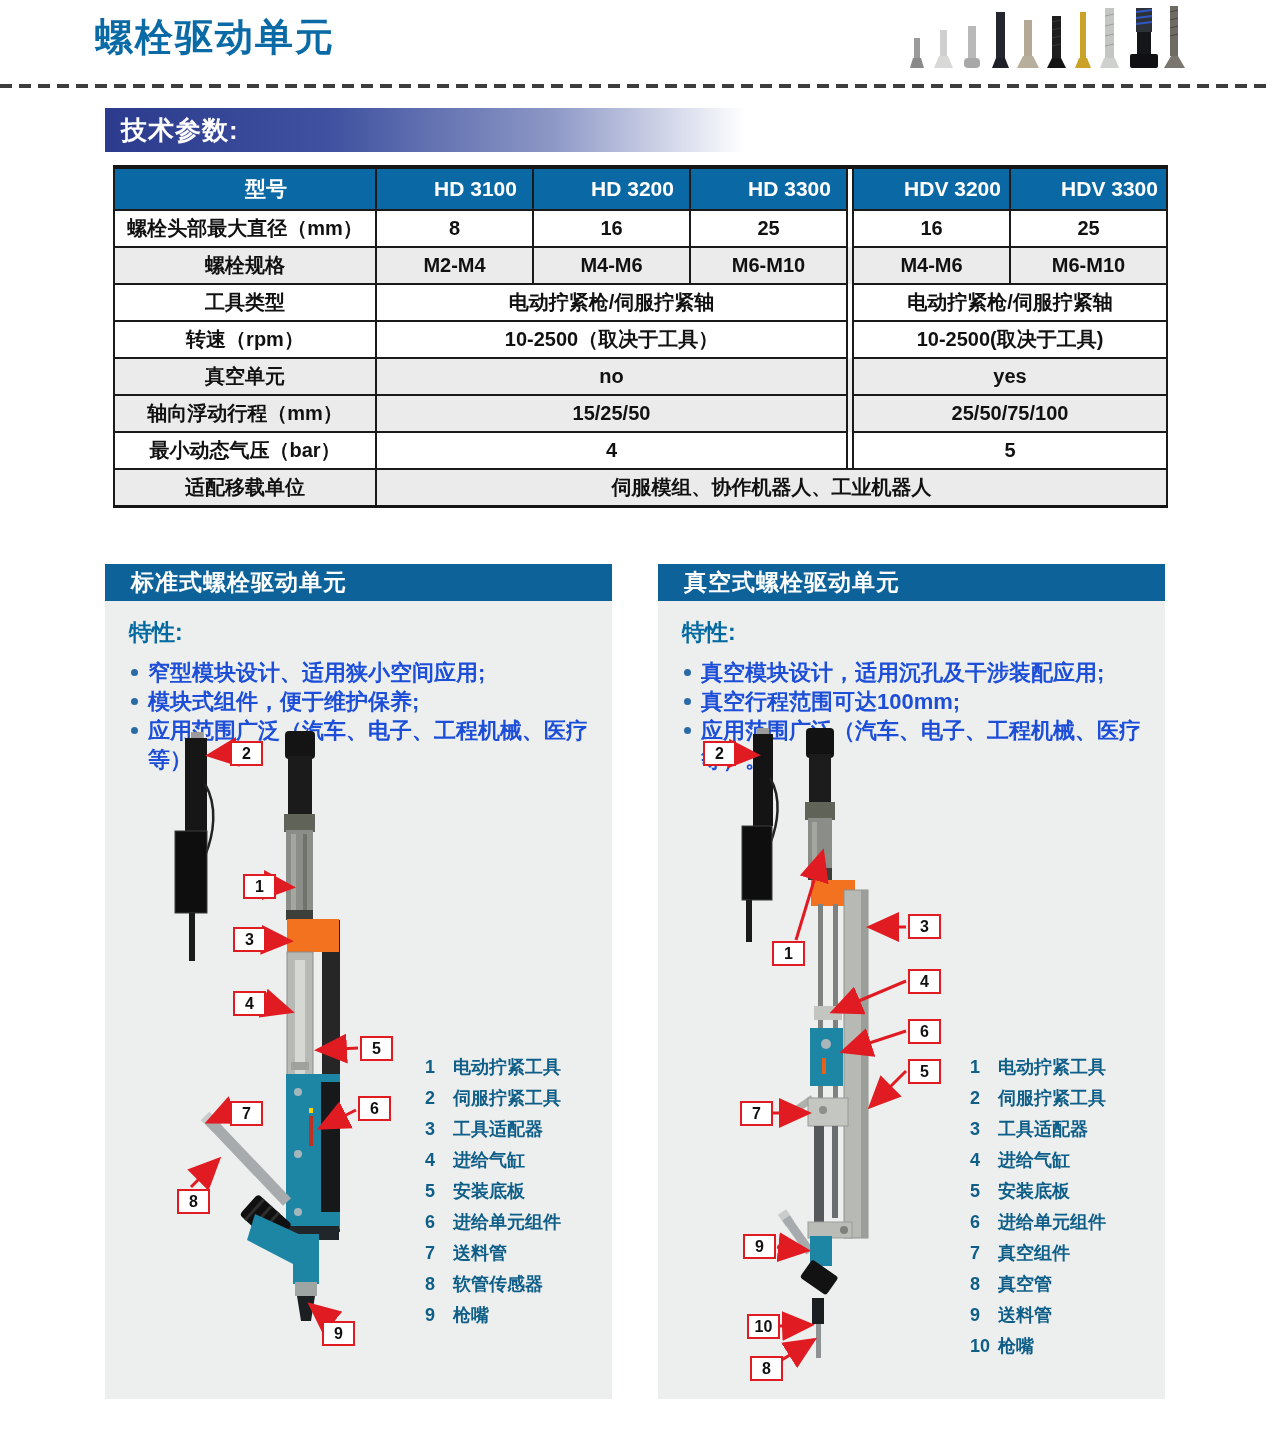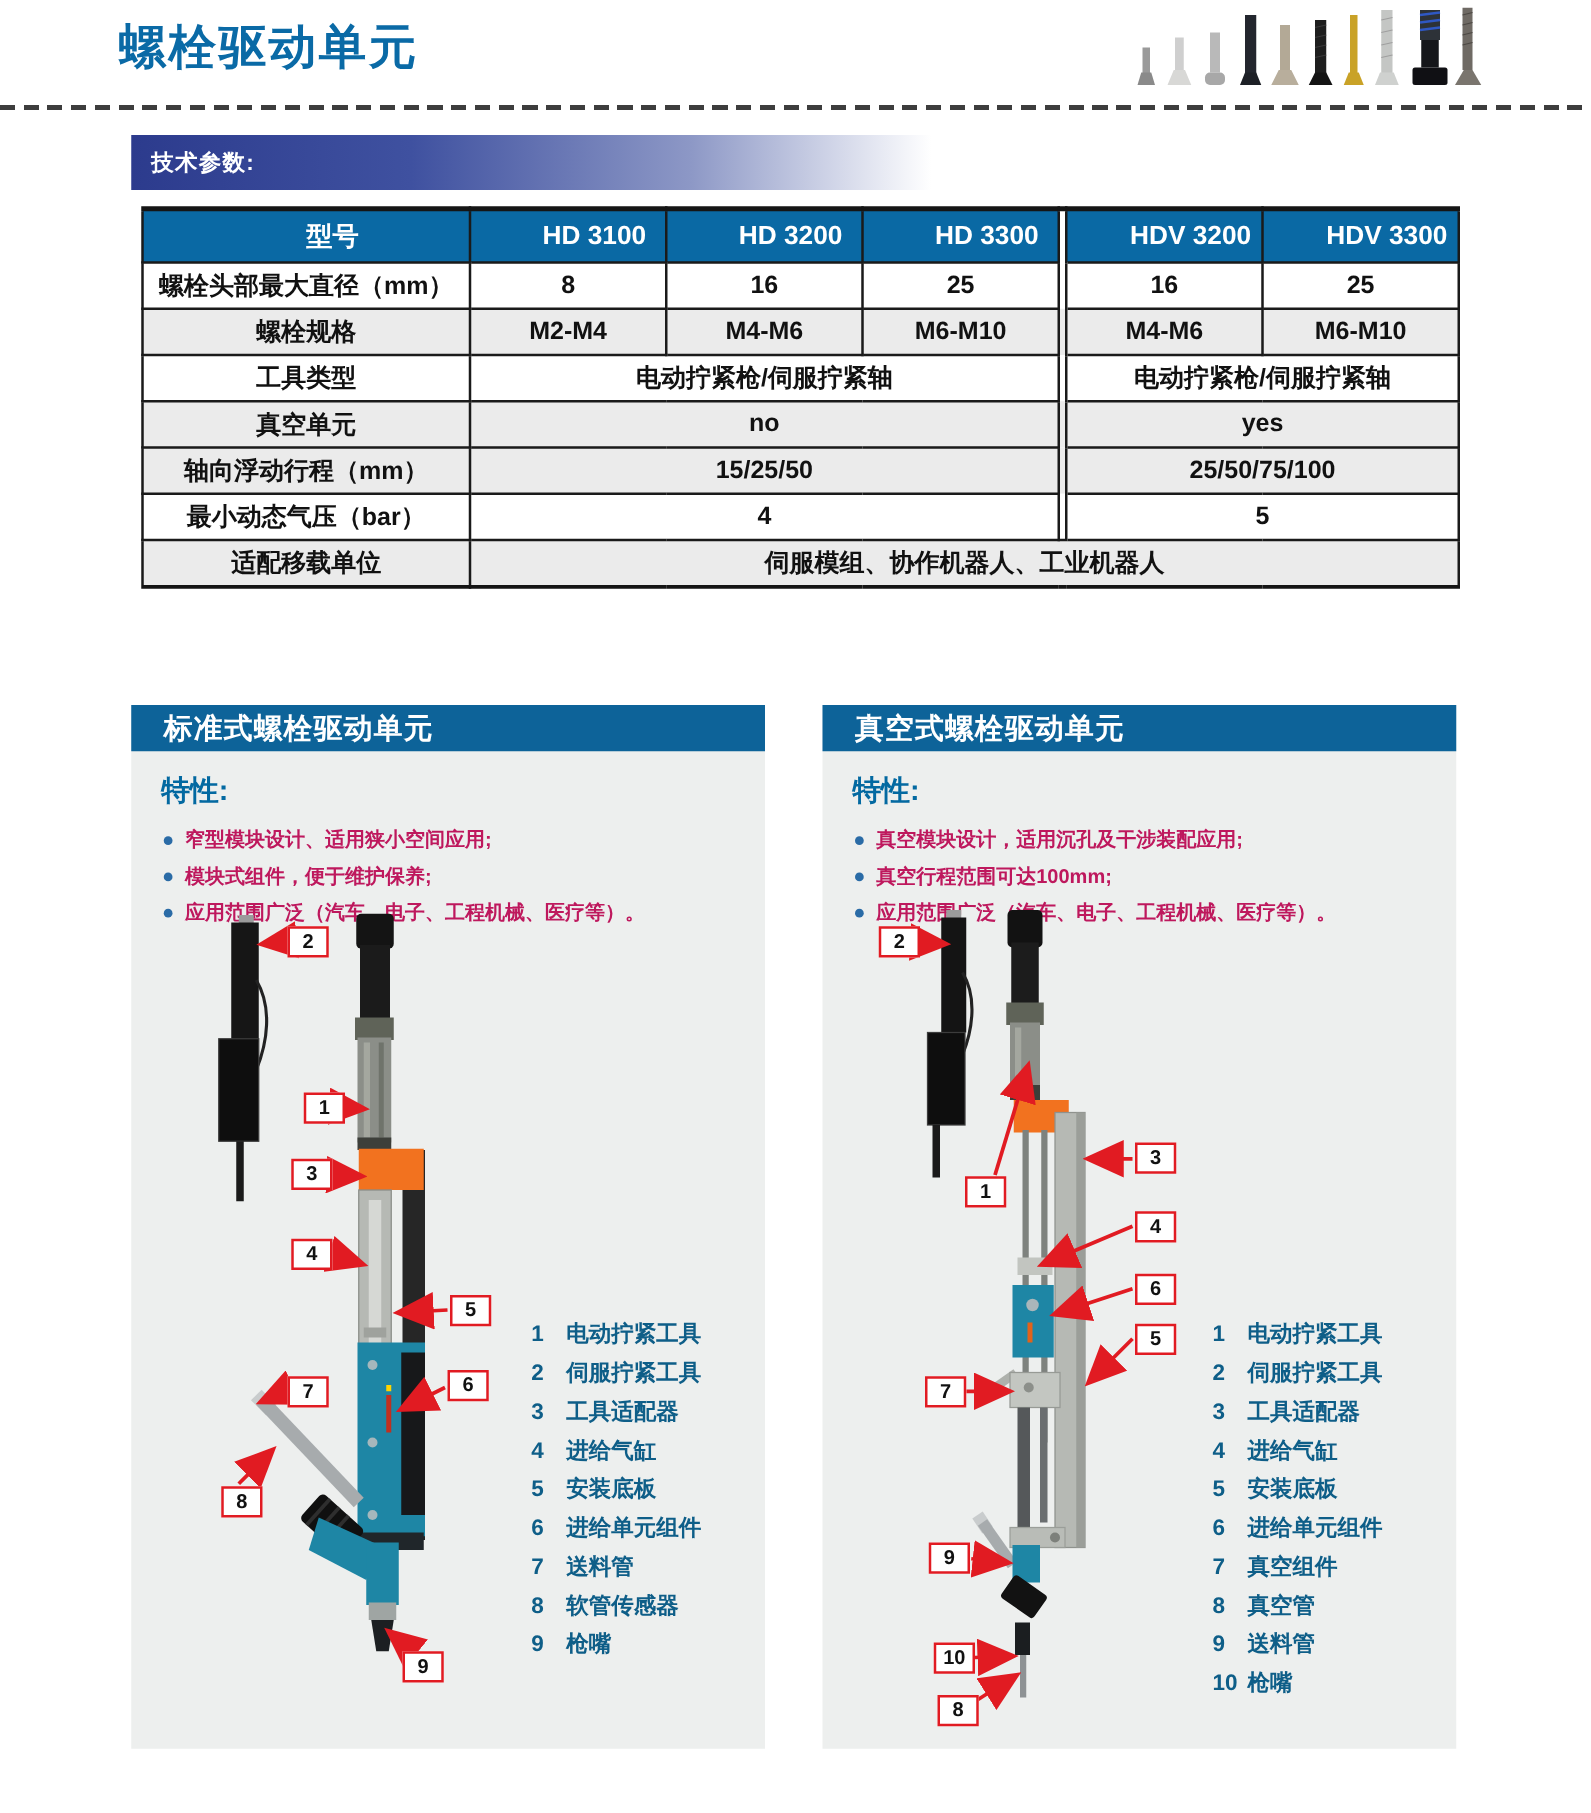--- a/index.html
+++ b/index.html
@@ -7,40 +7,40 @@
         font-family:"Liberation Sans","DejaVu Sans",sans-serif;}
 
   
   .main-title{position:absolute;left:95px;top:12px;font-size:38px;font-weight:bold;
               color:#0a6aa6;letter-spacing:2px;}
   .screws-svg{position:absolute;left:900px;top:6px;}
   .dash-line{position:absolute;left:0;top:84px;width:1273px;height:4px;
              background:repeating-linear-gradient(to right,#3d3d3d 0 12px,transparent 12px 19px);}
   .tech-bar{position:absolute;left:105px;top:108px;width:640px;height:44px;box-sizing:border-box;
             background:linear-gradient(to right,#2c3b8d 0%,#3f51a0 35%,#8d98c6 70%,#ffffff 100%);
-            color:#fff;font-size:18px;font-weight:bold;line-height:44px;padding-left:16px;letter-spacing:1px;}
+            color:#fff;font-size:26px;font-weight:bold;line-height:44px;padding-left:16px;letter-spacing:1px;}
 
   
   .spec-table{position:absolute;left:113px;top:165px;width:1053px;border-collapse:collapse;table-layout:fixed;
               border:2px solid #151515;border-top:4px solid #151515;border-bottom:3px solid #151515;}
   .spec-table td{border:2px solid #1a1a1a;text-align:center;vertical-align:middle;padding:0;
                  font-size:20px;font-weight:bold;color:#111;height:35px;background:#fff;}
   .spec-table tr.hdr td{background:#0a69a4;color:#fff;height:40px;font-size:21px;padding-left:42px;}
   .spec-table tr.alt td{background:#ebebeb;}
   .spec-table td.g{border-top:0;border-bottom:0;background:#fff;}
   .spec-table tr.hdr td.g{background:#fff;}
 
   
   .panel{position:absolute;top:564px;width:507px;height:835px;background:#edefee;}
   .panel.pl{left:105px;} .panel.pr{left:658px;}
   .panel-header{height:37px;background:#0d6399;color:#fff;font-size:23px;font-weight:bold;
                 line-height:37px;padding-left:26px;letter-spacing:1px;}
   .features{padding:16px 18px 0 24px;}
   .features-title{font-size:23px;font-weight:bold;color:#0369a1;margin-bottom:10px;}
-  .feature-item{display:flex;align-items:flex-start;font-size:16px;font-weight:bold;color:#be185d;
+  .feature-item{display:flex;align-items:flex-start;font-size:22px;font-weight:bold;color:#1d4ed8;
                 line-height:29px;}
   .bullet{flex:0 0 7px;width:7px;height:7px;border-radius:50%;background:#2a6ba6;margin:11px 10px 0 2px;}
 
   .diagram{position:absolute;left:0;top:150px;}
 
   .callout{position:absolute;width:33px;height:25px;background:#fff;border:2px solid #e11b22;
            box-sizing:border-box;color:#111;font-size:16px;font-weight:bold;text-align:center;
            line-height:21px;z-index:3;}
 
   .legend{position:absolute;top:494px;font-size:18px;font-weight:bold;color:#0e5e88;z-index:3;}
@@ -146,20 +146,26 @@
       <td class="g"></td>
       <td>M4-M6</td>
       <td>M6-M10</td>
     </tr>
     <tr>
       <td>工具类型</td>
       <td colspan="3">电动拧紧枪/伺服拧紧轴</td>
       <td class="g"></td>
       <td colspan="2">电动拧紧枪/伺服拧紧轴</td>
     </tr>
+    <tr>
+      <td>转速（rpm）</td>
+      <td colspan="3">10-2500（取决于工具）</td>
+      <td class="g"></td>
+      <td colspan="2">10-2500(取决于工具)</td>
+    </tr>
     <tr class="alt">
       <td>真空单元</td>
       <td colspan="3">no</td>
       <td class="g"></td>
       <td colspan="2">yes</td>
     </tr>
     <tr class="alt">
       <td>轴向浮动行程（mm）</td>
       <td colspan="3">15/25/50</td>
       <td class="g"></td>

